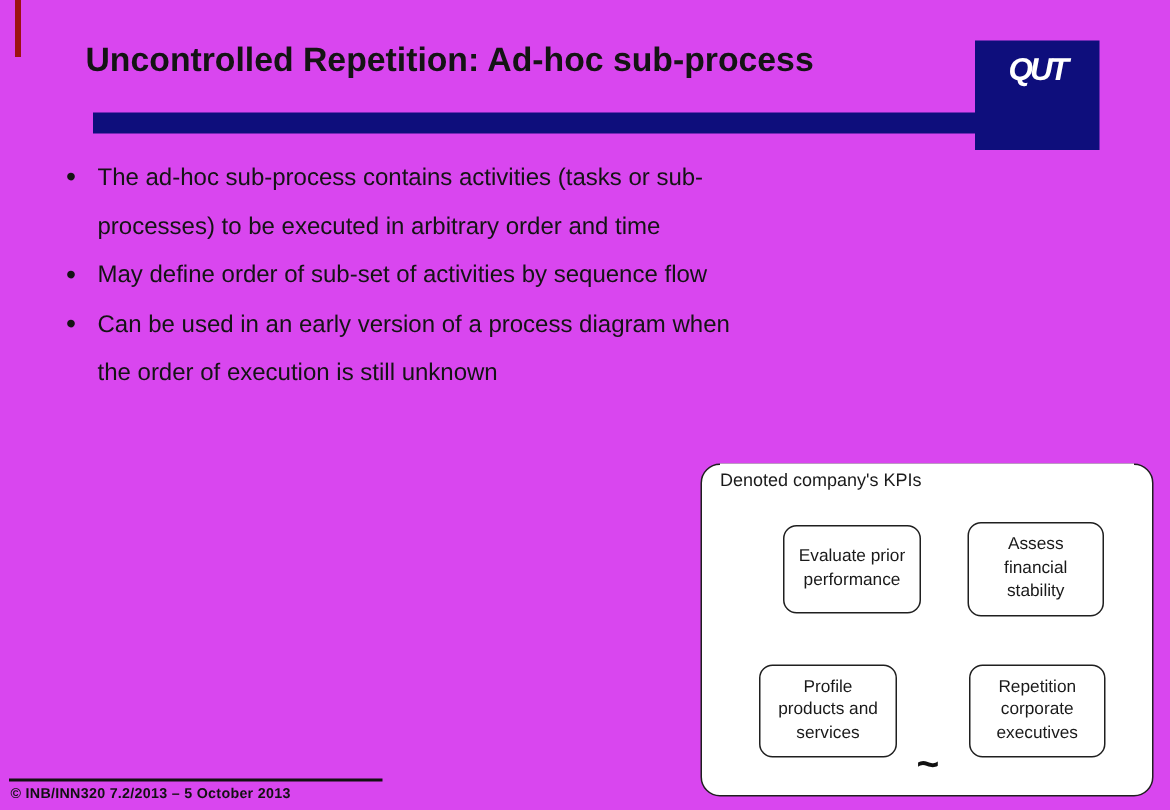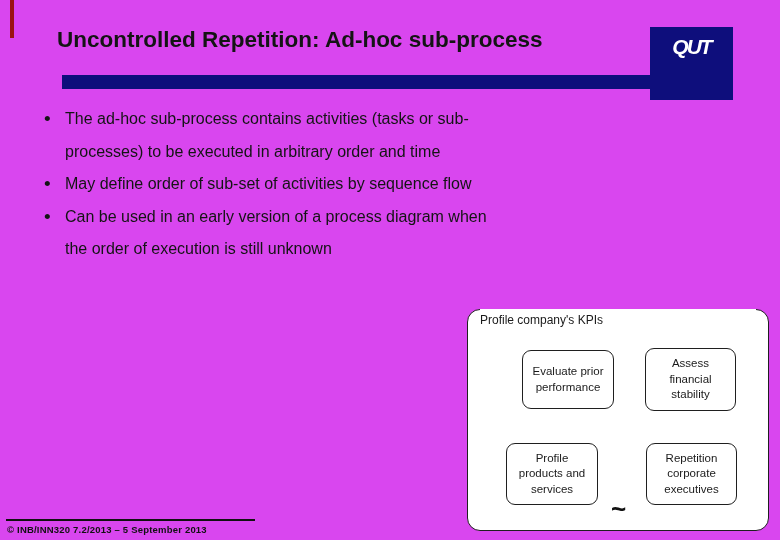--- a/index.html
+++ b/index.html
@@ -80,21 +80,21 @@
       <span class="pre">May define order of sub-set of activities by sequence flow</span>
     </li>
     <li>
       <span class="pre">Can be used in an early version of a process diagram when
 the order of execution is still unknown</span>
     </li>
   </ul>
 
   <div class="diagram">
     <div class="diagram-top-erase"></div>
-    <div class="diagram-label">Profile company's KPIs</div>
+    <div class="diagram-label">Denoted company's KPIs</div>
     <div class="task task1">
       <span class="pre">Evaluate prior
 performance</span>
     </div>
     <div class="task task2">
       <span class="pre">Assess
 financial
 stability</span>
     </div>
     <div class="task task3">
@@ -104,15 +104,15 @@
     </div>
     <div class="task task4">
       <span class="pre">Repetition
 corporate
 executives</span>
     </div>
     <div class="tilde">~</div>
   </div>
 
   <div class="footer-line"></div>
-  <div class="footer-text">© INB/INN320 7.2/2013 – 5 September 2013</div>
+  <div class="footer-text">© INB/INN320 7.2/2013 – 5 October 2013</div>
 
 </div>
 
 </body></html>

